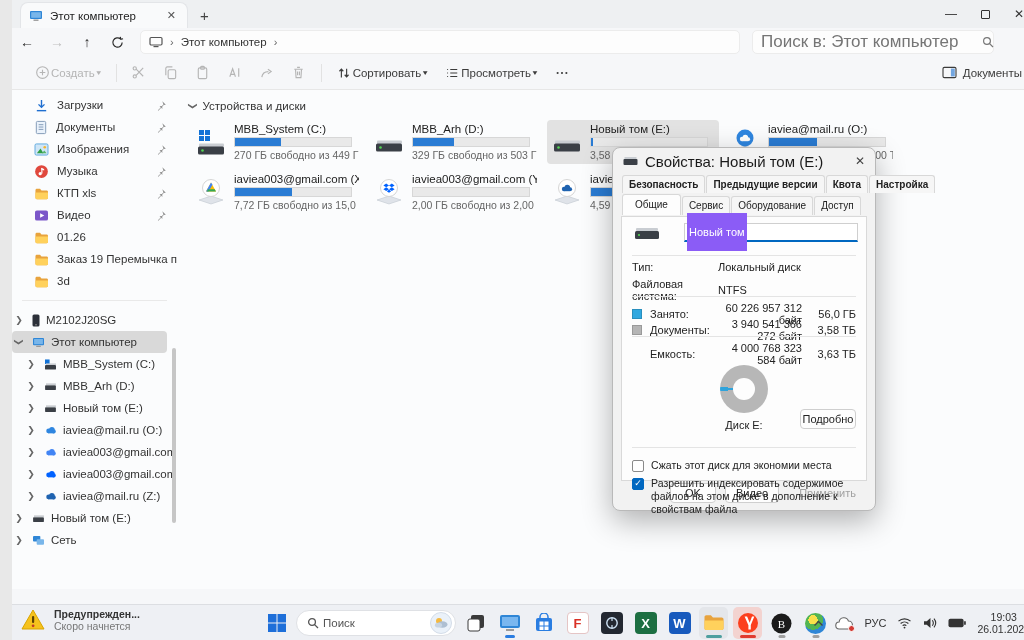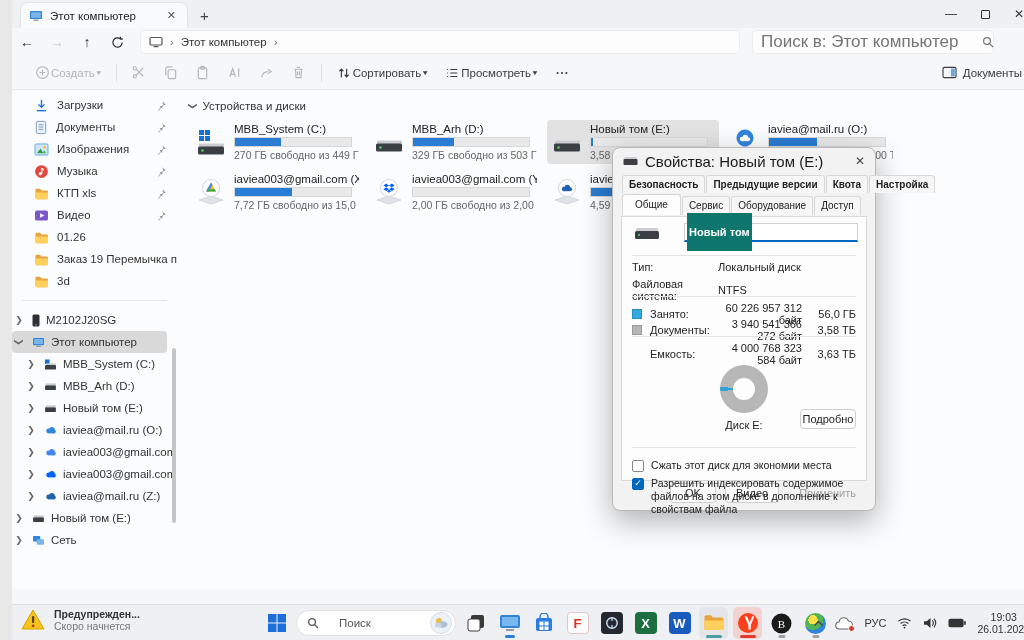--- a/index.html
+++ b/index.html
@@ -77,21 +77,21 @@
   .dlg-x { font-size:12px; color:#444; }
   .dtabs { position:absolute; left:9px; display:flex; }
   .dtab { font-size:10px; color:#222; padding:3px 6px; background:#f6f6f6; border:1px solid #d8d8d8; border-bottom:none; border-radius:3px 3px 0 0; margin-right:1px; white-space:nowrap; }
   .dtabs1 { top:27px;font-weight:bold; }
   .dtabs2 { top:48px; }
   .dtab.active { background:#fdfdfd; position:relative; z-index:3; padding:4px 12px 5px; margin-top:-2px; }
   .dpane { position:absolute; left:8px; right:8px; top:68px; height:265px; background:#fdfdfd; border:1px solid #d9d9d9; z-index:1; }
   .drow { position:absolute; left:10px; right:10px; display:flex; align-items:center; font-size:11px; color:#222; }
   .dhr { position:absolute; left:10px; right:10px; height:1px; background:#e4e4e4; }
   .vol-input { position:absolute; left:62px; right:8px; top:6px; height:19px; background:#fff; border:1px solid #cfcfcf; border-bottom:2px solid #0067c0; font-size:11px; display:flex; align-items:center; padding-left:2px; }
-  .vol-sel { background:#0f766e; color:#fff; padding:13px 2px;font-weight:bold; }
+  .vol-sel { background:#8b5cf6; color:#fff; padding:13px 2px; }
   .lblcol { width:86px; }
   .swatch { width:10px; height:10px; margin-right:8px; border:1px solid rgba(0,0,0,.15); }
   .bytes { flex:1; text-align:right; }
   .human { width:54px; text-align:right; }
   .donut { position:absolute; left:50%; transform:translateX(-50%); top:148px; width:48px; height:48px; border-radius:50%;
     background:conic-gradient(#b7b7b7 0 73.5%, #2fa3db 73.5% 76.5%, #b7b7b7 76.5%); display:flex; align-items:center; justify-content:center; }
   .donut-hole { width:22px; height:22px; border-radius:50%; background:#fdfdfd; }
   .disk-lbl { position:absolute; left:0; right:0; top:202px; text-align:center; font-size:11px; color:#222; }
   .mini-btn { position:absolute; right:10px; top:192px; width:56px; height:20px; background:#fdfdfd; border:1px solid #cfcfcf; border-radius:4px; font-size:11px; color:#222; display:flex; align-items:center; justify-content:center; }
   .cbrow { position:absolute; left:10px; right:8px; display:flex; gap:7px; font-size:10.5px; color:#222; line-height:1.25; }
@@ -104,21 +104,21 @@
   
   #taskbar { position:absolute; left:0; top:604px; width:1024px; height:36px; background:#eef0f4; border-top:1px solid #dcdee2; }
   .widget { position:absolute; left:8px; top:3px; display:flex; align-items:center; gap:8px; }
   .w-l1 { font-size:10.5px; font-weight:bold; color:#333; }
   .w-l2 { font-size:10.5px; color:#777; }
   .centerbar { position:absolute; left:250px; top:2px; height:32px; display:flex; align-items:center; gap:5px; }
   .tbi { position:relative; width:29px; height:32px; display:flex; align-items:center; justify-content:center; border-radius:5px; }
   .tbi.pill-gray { background:#e4e6ea; }
   .tbi.pill-red { background:#f3d3d0; }
   .runbar { position:absolute; bottom:1px; left:50%; transform:translateX(-50%); height:3px; border-radius:2px; }
-  .spill { width:160px; height:26px; background:#fff; border:1px solid #dfe1e5; border-radius:13px; display:flex; align-items:center; padding:0 3px 0 10px; gap:20px; }
+  .spill { width:160px; height:26px; background:#fff; border:1px solid #dfe1e5; border-radius:13px; display:flex; align-items:center; padding:0 3px 0 10px; gap:4px; }
   .spill-txt { font-size:11.5px; color:#555; flex:1; }
   .appsq { width:22px; height:22px; border-radius:4px; display:flex; align-items:center; justify-content:center; font-weight:bold; font-size:13px; color:#fff; }
   .tray { position:absolute; right:6px; top:0; height:36px; display:flex; align-items:center; gap:11px; }
   .tray-txt { font-size:11px; color:#333; }
   .clock { text-align:center; font-size:10.5px; color:#333; line-height:12px; }
   svg { display:block; }
 </style>
 </head>
 <body>
 

